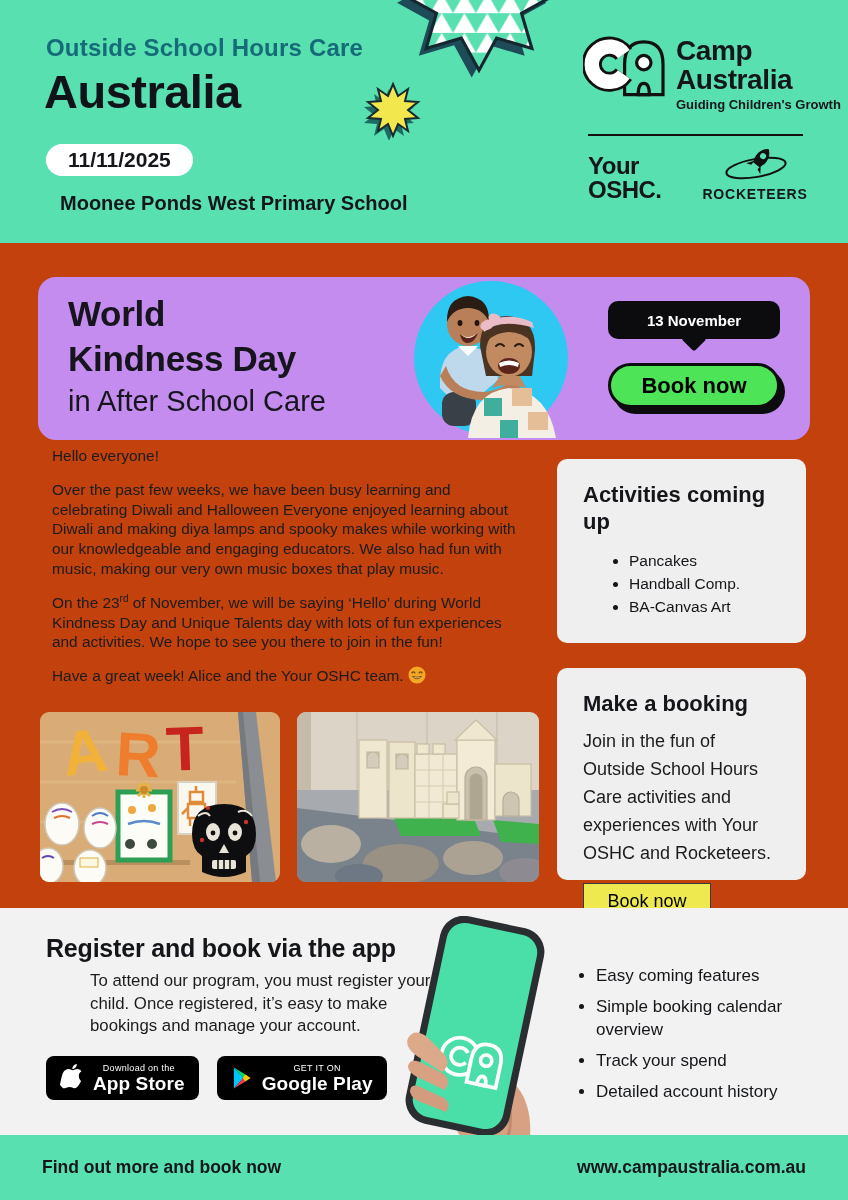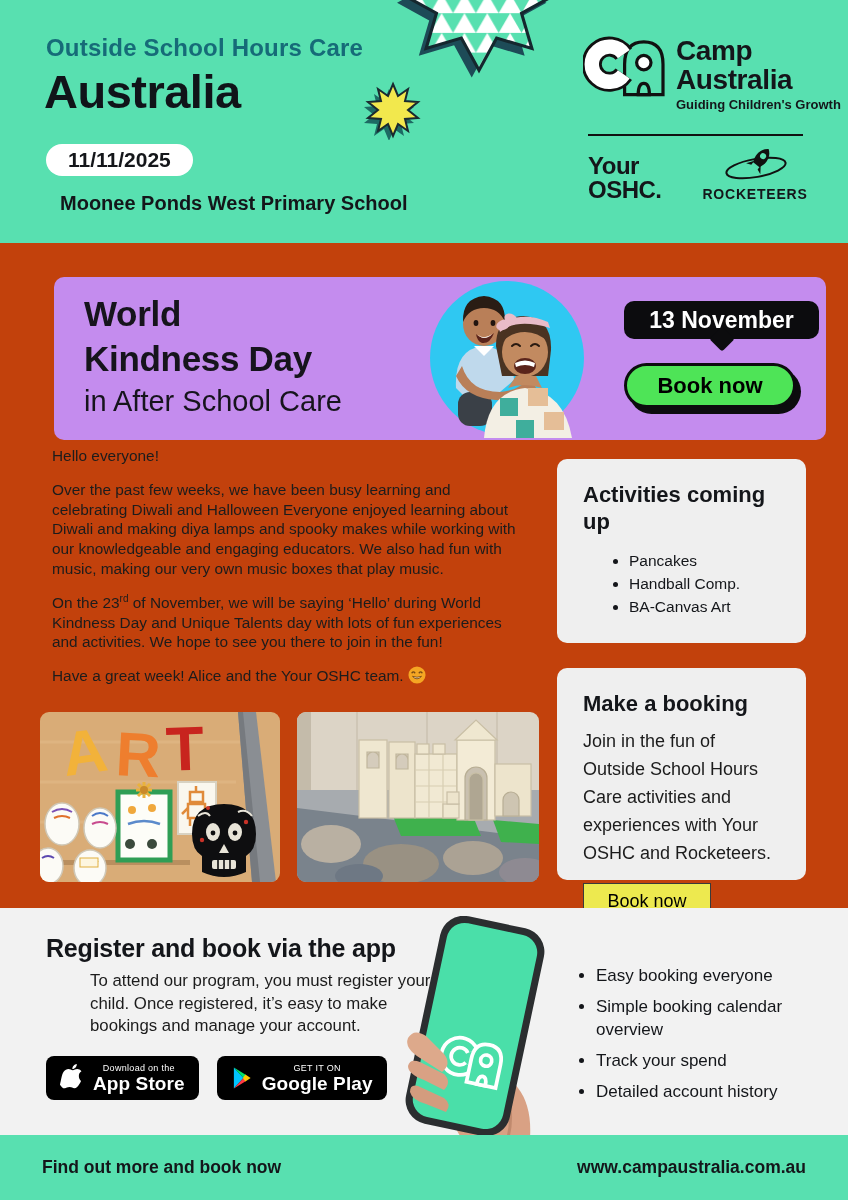--- a/index.html
+++ b/index.html
@@ -22,26 +22,26 @@
   .small-star{position:absolute;left:364px;top:80px;}
   .ca-mark{position:absolute;left:583px;top:32px;}
   .brand-name{position:absolute;left:676px;top:36px;font-size:28px;line-height:29px;font-weight:700;letter-spacing:-.4px;}
   .brand-tagline{position:absolute;left:676px;top:97px;font-size:13px;font-weight:700;}
   .brand-divider{position:absolute;left:588px;top:134px;width:215px;height:2px;background:#111;}
   .your-oshc{position:absolute;left:588px;top:154px;font-size:24px;line-height:24px;font-weight:800;letter-spacing:-.5px;}
   .rocket-icon{position:absolute;left:714px;top:146px;}
   .rocketeers{position:absolute;left:700px;top:186px;width:110px;text-align:center;font-size:14px;font-weight:800;letter-spacing:.8px;}
 
   
-  .banner{position:absolute;left:38px;top:277px;width:772px;height:163px;background:var(--color-purple);border-radius:10px;overflow:hidden;margin-left:16px;}
+  .banner{position:absolute;left:38px;top:277px;width:772px;height:163px;background:var(--color-purple);border-radius:18px;overflow:hidden;}
   .banner-title{position:absolute;left:30px;top:14px;font-size:35px;line-height:45px;font-weight:800;color:#16141c;letter-spacing:-.3px;}
   .banner-subtitle{position:absolute;left:30px;top:104px;font-size:29px;line-height:40px;font-weight:400;color:#16141c;}
   .kids-photo{position:absolute;left:350px;top:3px;}
-  .date-badge{position:absolute;left:570px;top:24px;width:195px;height:38px;background:#0c0c0e;color:#fff;border-radius:10px;
-    display:flex;align-items:center;justify-content:center;font-size:23px;font-weight:700;}
+  .date-badge{position:absolute;left:570px;top:24px;width:172px;height:38px;background:#0c0c0e;color:#fff;border-radius:10px;
+    display:flex;align-items:center;justify-content:center;font-size:15px;font-weight:700;}
   .date-badge:after{content:"";position:absolute;left:50%;bottom:-9px;margin-left:-9px;width:18px;height:18px;background:#0c0c0e;
     transform:rotate(45deg);border-radius:3px;}
   .banner-cta{position:absolute;left:570px;top:86px;width:172px;height:45px;background:var(--color-cta_green);
     border:3px solid #0c0c0e;border-radius:24px;box-shadow:5px 6px 0 #0c0c0e;
     display:flex;align-items:center;justify-content:center;font-size:22px;font-weight:700;cursor:pointer;}
 
   
   .article{position:absolute;left:52px;top:446px;width:478px;font-size:15.4px;line-height:19.8px;color:#1c1c1c;}
   .article p{margin-bottom:14px;}
   .article sup{font-size:10px;vertical-align:super;line-height:0;}
@@ -346,21 +346,21 @@
           <circle cx="76" cy="38" r="9" fill="none" stroke="#fff" stroke-width="6"></circle>
           <path d="M69 78 Q69 64 76 64 Q83 64 83 78 Z" fill="#4ADFA9" stroke="#fff" stroke-width="6"></path>
         </g>
       </g>
       <path d="M36 120 Q24 112 18 122 Q14 132 30 142 L52 156 Q62 148 54 138 Z" fill="#DDA98B"></path>
       <path d="M30 146 Q20 142 18 150 Q18 158 34 164 L54 174 Q62 166 54 158 Z" fill="#D9A184"></path>
       <path d="M28 170 Q20 168 20 176 Q22 184 36 188 L56 196 Q62 188 54 182 Z" fill="#D39C7E"></path>
     </svg>
 
     <ul class="features">
-        <li>Easy booking everyone</li>
+        <li>Easy coming features</li>
         <li>Simple booking calendar overview</li>
         <li>Track your spend</li>
         <li>Detailed account history</li>
       </ul>
   </section>
 
   <footer class="footer">
     <span class="footer-left">Find out more and book now</span>
     <span class="footer-right">www.campaustralia.com.au</span>
   </footer>

